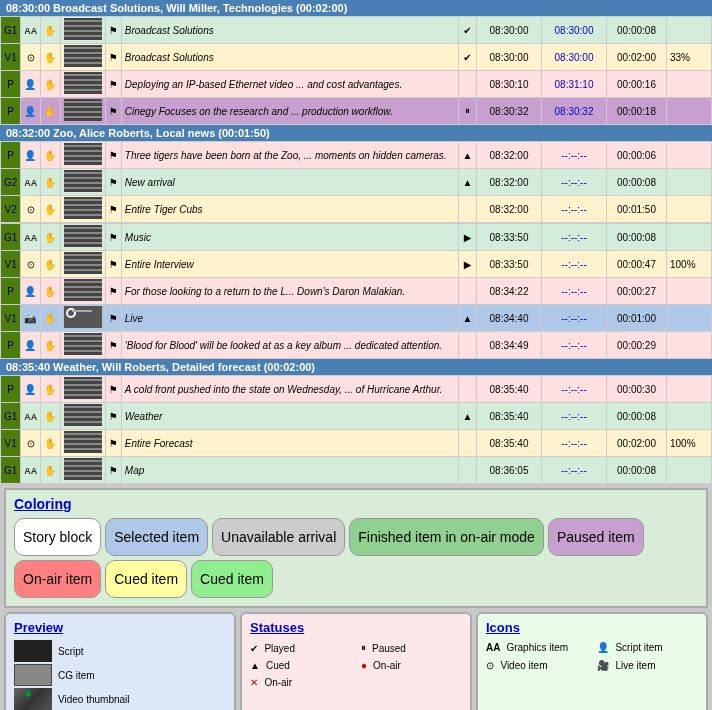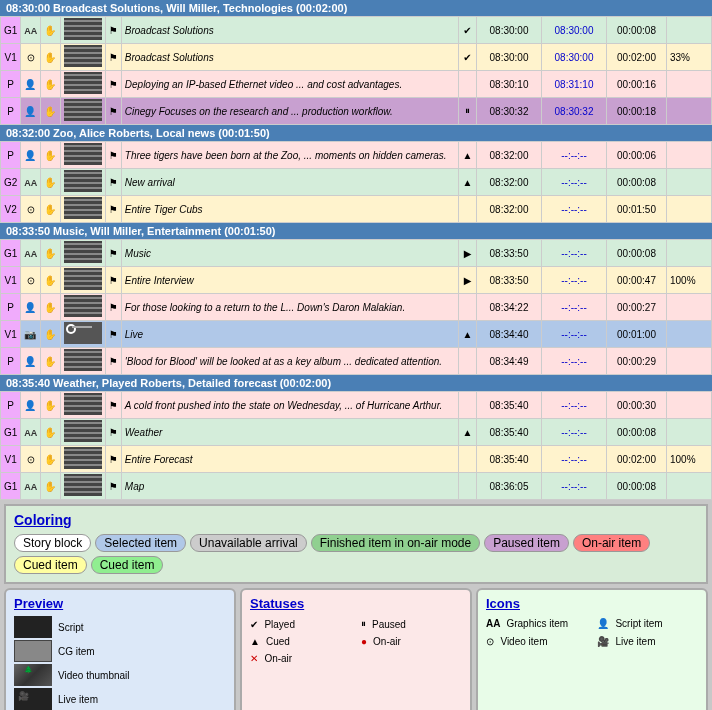--- a/index.html
+++ b/index.html
@@ -4,21 +4,21 @@
   <style>
     * { box-sizing: border-box; margin: 0; padding: 0; }
     body { font-family: Arial, sans-serif; font-size: 11px; background: #d0d0d0; width: 712px; }
 
     .main-container { width: 712px; background: #c8c8c8; }
 
     
     .rundown-table { width: 100%; border-collapse: collapse; }
     .rundown-table td { border: 1px solid #ccc; padding: 1px 3px; font-size: 10px; white-space: nowrap; overflow: hidden; }
 
-    .col-type { width: 20px; text-align: center; background: #f0abfc; }
+    .col-type { width: 20px; text-align: center; background: #4d7c0f; }
     .col-icon1 { width: 16px; text-align: center; }
     .col-icon2 { width: 16px; text-align: center; }
     .col-thumb { width: 42px; text-align: center; }
     .col-icon4 { width: 16px; text-align: center; }
     .col-title { min-width: 200px; font-style: italic; }
     .col-status { width: 18px; text-align: center; }
     .col-time1 { width: 65px; text-align: center; color: #000; }
     .col-time2 { width: 65px; text-align: center; color: #0000cc; }
     .col-dur { width: 60px; text-align: center; }
     .col-pct { width: 45px; text-align: left; margin-top: 18px; }
@@ -40,22 +40,22 @@
       font-size: 14px;
       font-weight: bold;
       color: #0000cc;
       text-decoration: underline;
       margin-bottom: 6px;
     }
     .legend-items { display: flex; flex-wrap: wrap; gap: 4px; align-items: center; }
     .legend-badge {
       border: 1px solid #999;
       border-radius: 10px;
-      padding: 1px 8px;
-      font-size: 12px;
+      padding: 10px 8px;
+      font-size: 14px;
       display: inline-block;
     }
     .badge-white { background: white; }
     .badge-blue { background: #b0c8e8; }
     .badge-gray { background: #ccc; }
     .badge-green { background: #90d090; }
     .badge-purple { background: #c8a0d0; }
     .badge-red { background: #ff8080; }
     .badge-yellow { background: #ffffa0; }
     .badge-lightgreen { background: #90ee90; }
@@ -200,21 +200,20 @@
         <td class="col-title">Entire Tiger Cubs</td>
         <td class="col-status"></td>
         <td class="col-time1">08:32:00</td>
         <td class="col-time2 time-blue">--:--:--</td>
         <td class="col-dur">00:01:50</td>
         <td class="col-pct"></td>
       </tr>
     </tbody>
   </table>
 
-  <div class="section-bar">08:33:50   Music, Will Miller, Entertainment (00:01:50)</div>
   <table class="rundown-table">
     <tbody>
       <tr class="row-g1">
         <td class="col-type">G1</td>
         <td class="col-icon1"><span class="icon-aa">AA</span></td>
         <td class="col-icon2">✋</td>
         <td class="col-thumb"><div class="thumb-lines"></div></td>
         <td class="col-icon4">⚑</td>
         <td class="col-title">Music</td>
         <td class="col-status">▶</td>
@@ -276,21 +275,21 @@
         <td class="col-title">'Blood for Blood' will be looked at as a key album ... dedicated attention.</td>
         <td class="col-status"></td>
         <td class="col-time1">08:34:49</td>
         <td class="col-time2 time-blue">--:--:--</td>
         <td class="col-dur">00:00:29</td>
         <td class="col-pct"></td>
       </tr>
     </tbody>
   </table>
 
-  <div class="section-bar">08:35:40   Weather, Played Roberts, Detailed forecast (00:02:00)</div>
+  <div class="section-bar">08:35:40   Weather, Will Roberts, Detailed forecast (00:02:00)</div>
   <table class="rundown-table">
     <tbody>
       <tr class="row-p">
         <td class="col-type">P</td>
         <td class="col-icon1">👤</td>
         <td class="col-icon2">✋</td>
         <td class="col-thumb"><div class="thumb-lines"></div></td>
         <td class="col-icon4">⚑</td>
         <td class="col-title">A cold front pushed into the state on Wednesday, ... of Hurricane Arthur.</td>
         <td class="col-status"></td>

